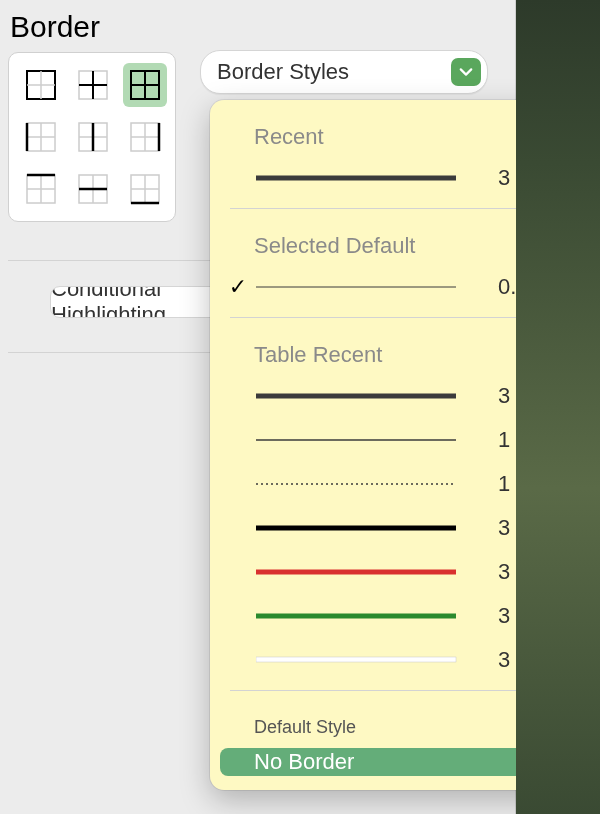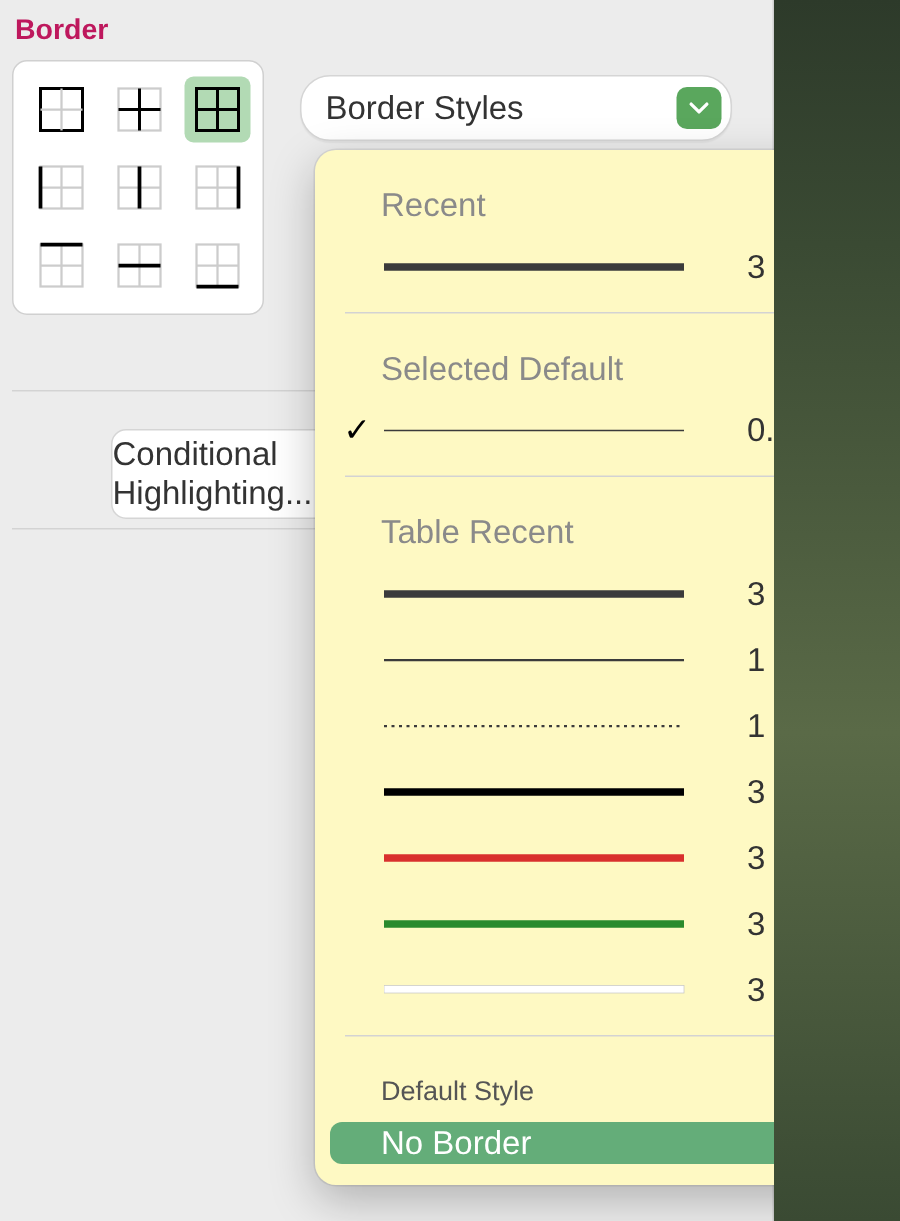--- a/index.html
+++ b/index.html
@@ -23,23 +23,23 @@
     border-right: 1px solid #d0d0d0;
   }
   .doc-strip {
     position: absolute;
     right: 0; top: 0;
     width: 84px;
     height: 814px;
     background: linear-gradient(180deg,#2d3a2a 0%,#3a4a33 20%,#4a5a3d 40%,#5a6a47 60%,#3a4a33 100%);
   }
   .section-title {
-    font-size: 19px;
-    font-weight: 700;
-    color: #be185d;
+    font-size: 30px;
+    font-weight: 400;
+    color: #000000;
     margin: 10px 0 8px 10px;
   }
   .border-grid-wrap {
     margin: 0 0 0 8px;
     width: 168px;
     background: #fff;
     border: 1px solid #d0d0d0;
     border-radius: 10px;
     padding: 10px;
     display: grid;
@@ -95,31 +95,30 @@
     background: #d3d3d3;
   }
   .div1 { top: 260px; }
   .div2 { top: 352px; }
 
   .cond-btn {
     position: absolute;
     left: 50px;
     top: 286px;
     width: 170px;
-    height: 60px;
+    height: 32px;
     background: #fff;
     border: 1px solid #d5d5d5;
     border-radius: 10px;
     display: flex;
     align-items: center;
     justify-content: center;
     font-size: 22px;
     color: #333;
     overflow: hidden;
-    margin-left: 24px;
   }
 
   .popover {
     position: absolute;
     left: 210px;
     top: 100px;
     width: 380px;
     background: #fef9c3;
     border-radius: 14px;
     box-shadow: 0 10px 30px rgba(0,0,0,0.25), 0 0 0 1px rgba(0,0,0,0.08);

